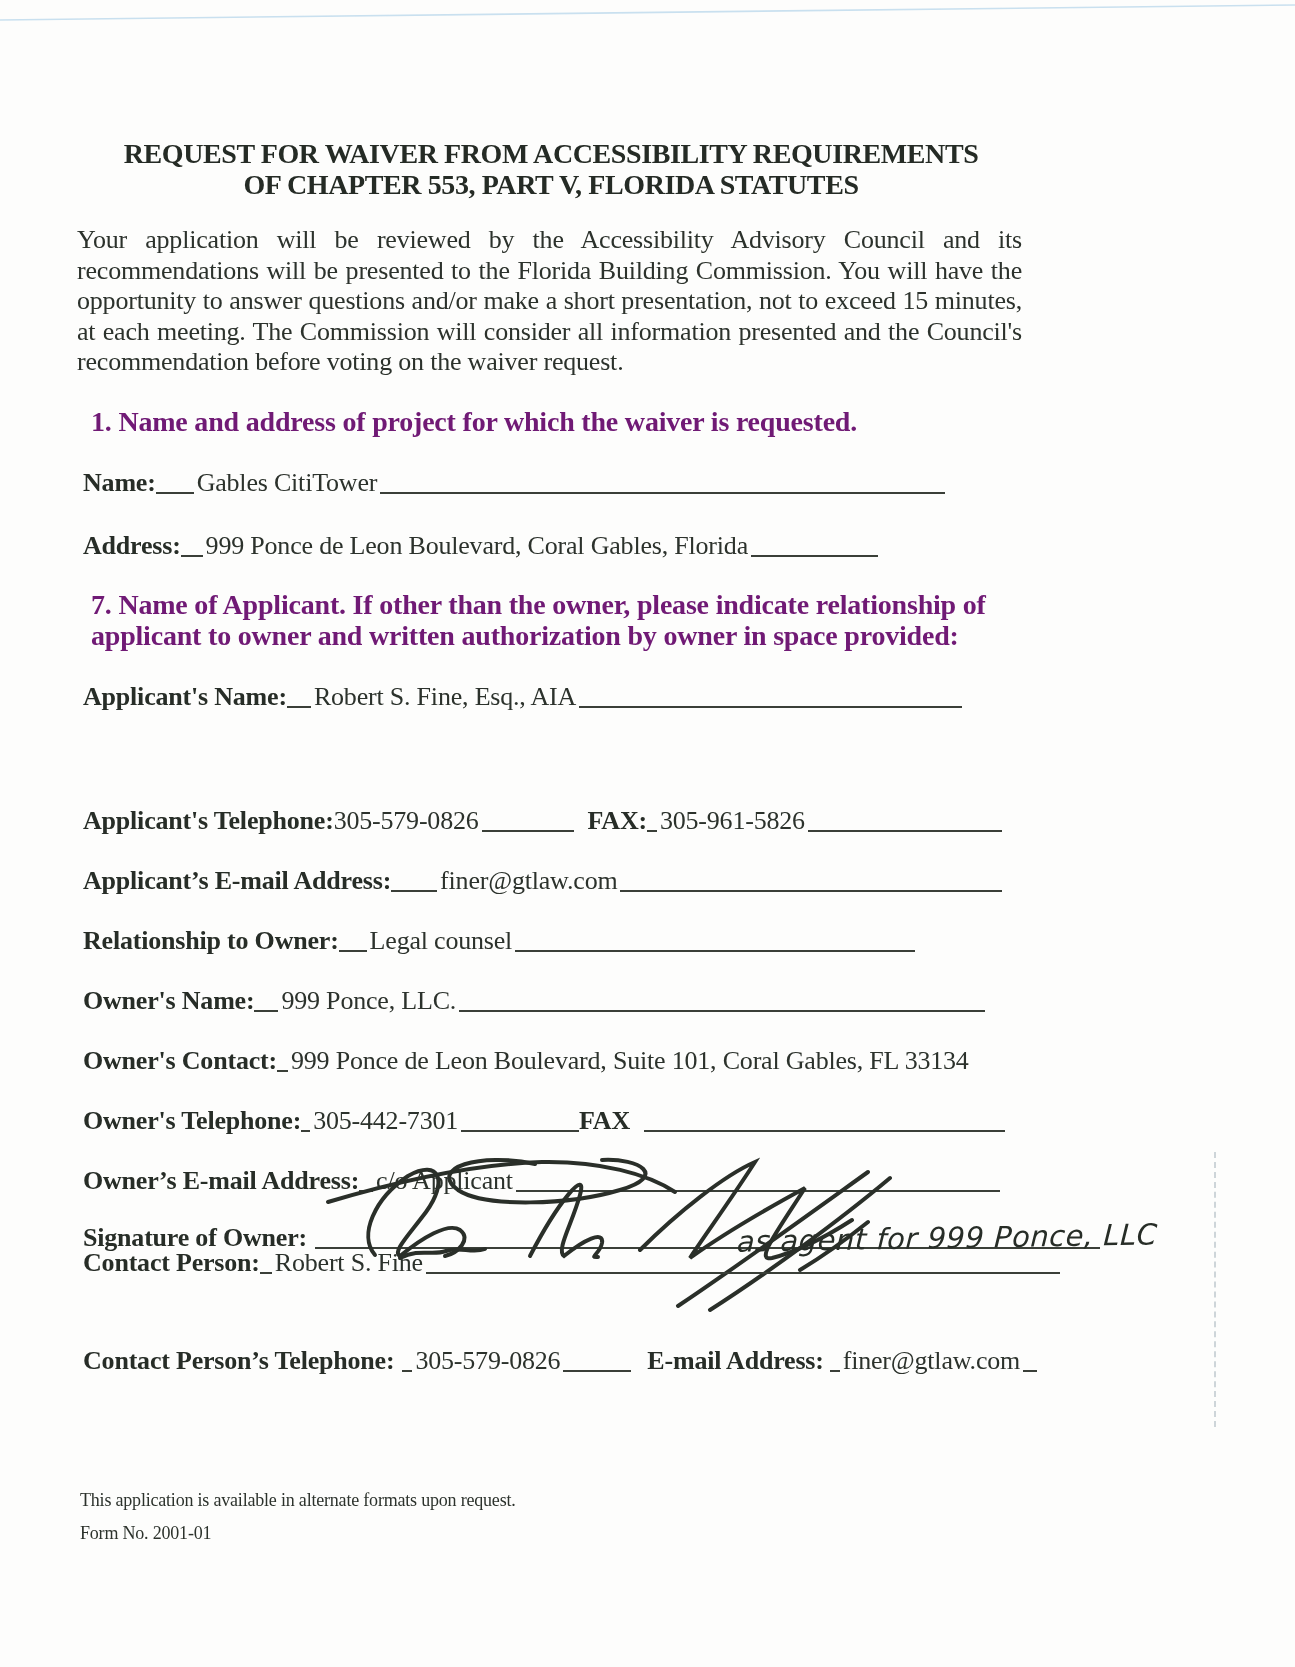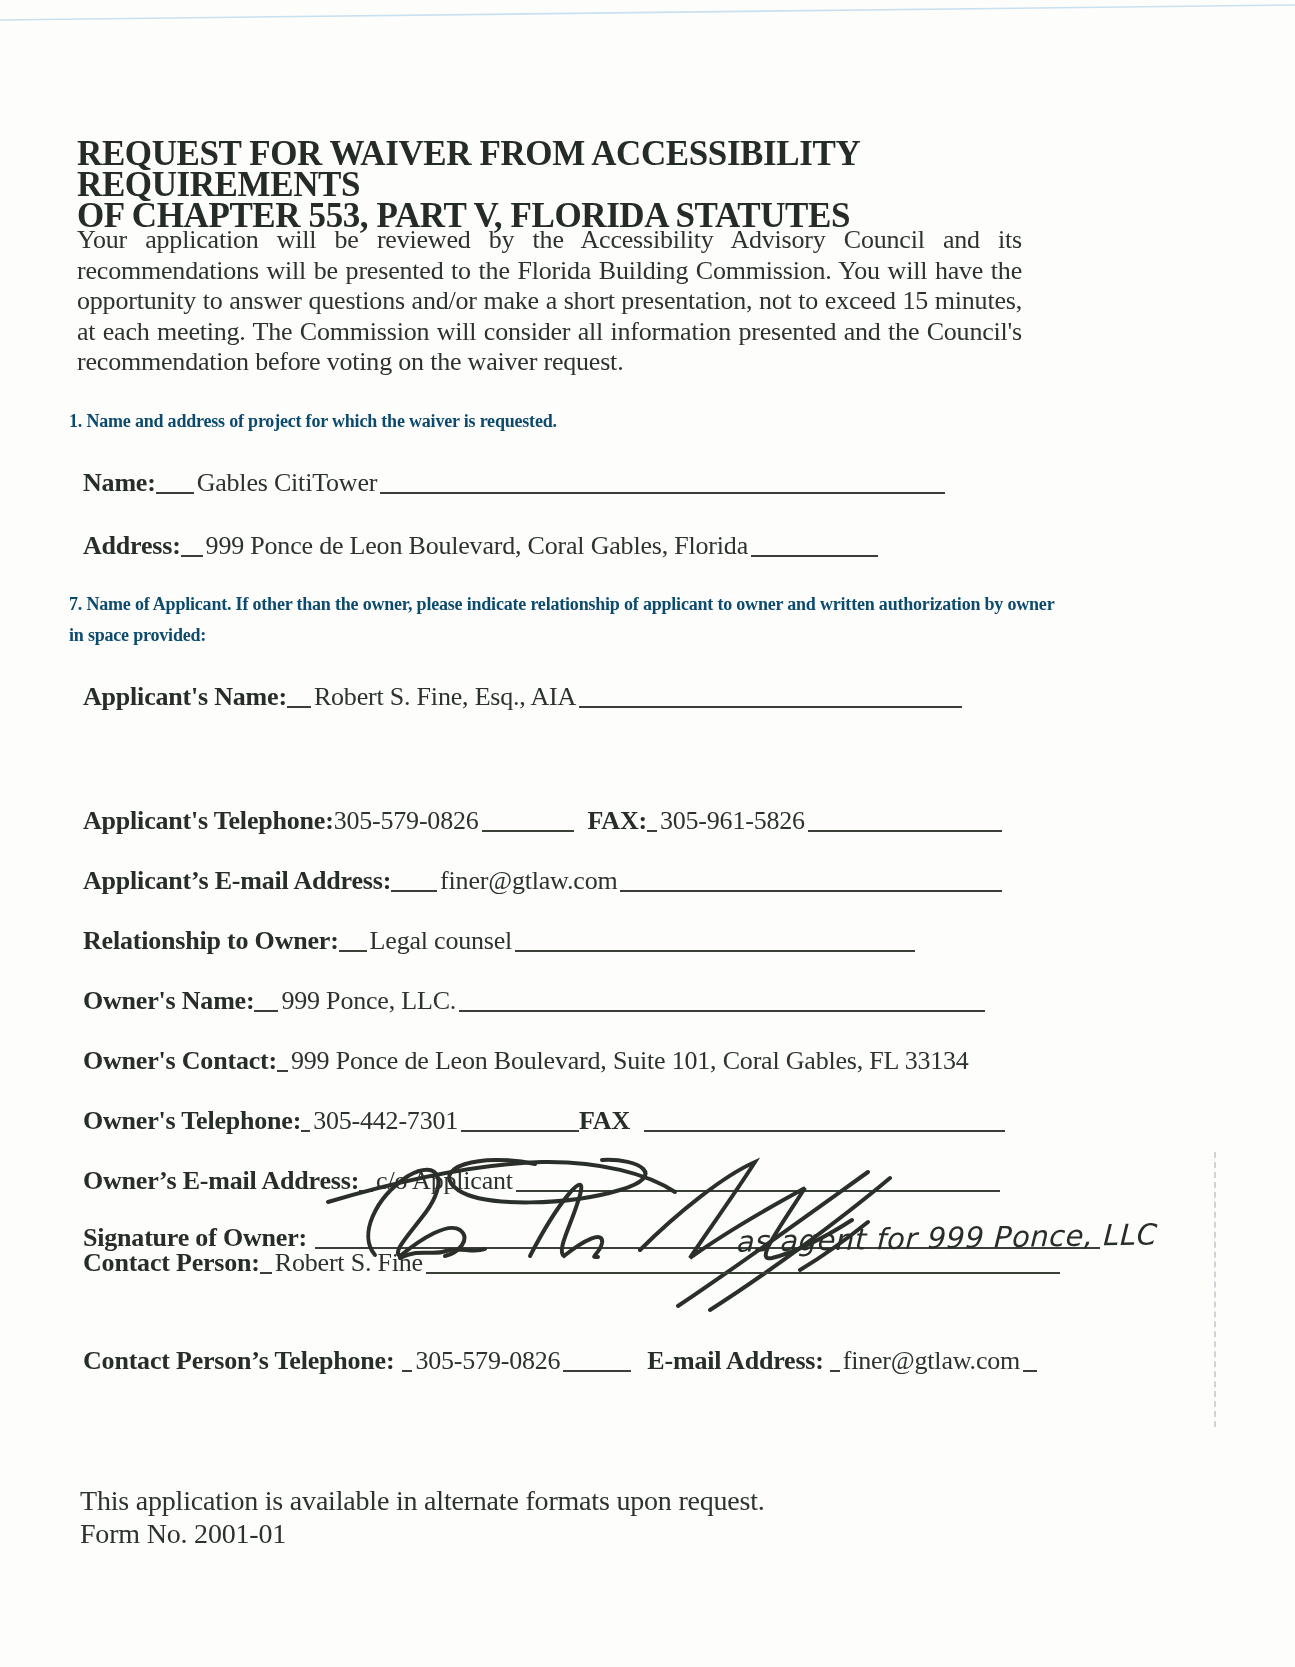--- a/index.html
+++ b/index.html
@@ -8,30 +8,30 @@
     width:1295px;height:1667px;
     margin:0 auto;
     background:#fdfdfc;
     overflow:hidden;
     font-family:"Liberation Serif", serif;
     color:#2c322c;
     letter-spacing:-0.2px;
   }
   .titleblock{
     position:absolute;left:77px;top:138px;width:948px;
-    text-align:left;font-weight:bold;font-size:35px;line-height:31px;
+    text-align:center;font-weight:bold;font-size:28px;line-height:31px;
     letter-spacing:-0.4px;color:#252b25;
   }
   .intro{
     position:absolute;left:77px;top:225px;width:945px;
     font-size:26px;line-height:30.5px;text-align:justify;
   }
   .secheading{
-    position:absolute;left:69px;
-    font-weight:bold;font-size:18px;line-height:31px;color:#0c4a6e;
+    position:absolute;left:91px;
+    font-weight:bold;font-size:28px;line-height:31px;color:#701a75;
   }
   .row{
     position:absolute;left:83px;
     display:flex;align-items:center;
     font-size:26px;line-height:30px;white-space:nowrap;
   }
   .lbl{font-weight:bold;color:#272d27;}
   .val{padding:0 3px;}
   .seg{
     display:inline-block;height:0;
@@ -41,21 +41,21 @@
   .grow{flex:1;min-width:0;}
   .handnote{
     position:absolute;left:737px;top:1221px;
     font-family:"DejaVu Sans", sans-serif;
     font-style:italic;font-size:29px;letter-spacing:0.5px;
     color:#272d27;transform:rotate(-1deg) skewX(-4deg);
     white-space:nowrap;
   }
   .footer{
     position:absolute;left:80px;top:1484px;
-    font-size:28px;line-height:33px;
+    font-size:18px;line-height:33px;
   }
   .sig-svg{position:absolute;left:280px;top:1150px;}
   .scan-line-svg{position:absolute;left:0;top:0;}
   .scan-dots{
     position:absolute;left:1214px;top:1152px;height:275px;width:0;
     border-left:2px dashed #a8b6bd;opacity:0.55;
   }
 </style>
 </head>
 <body>

